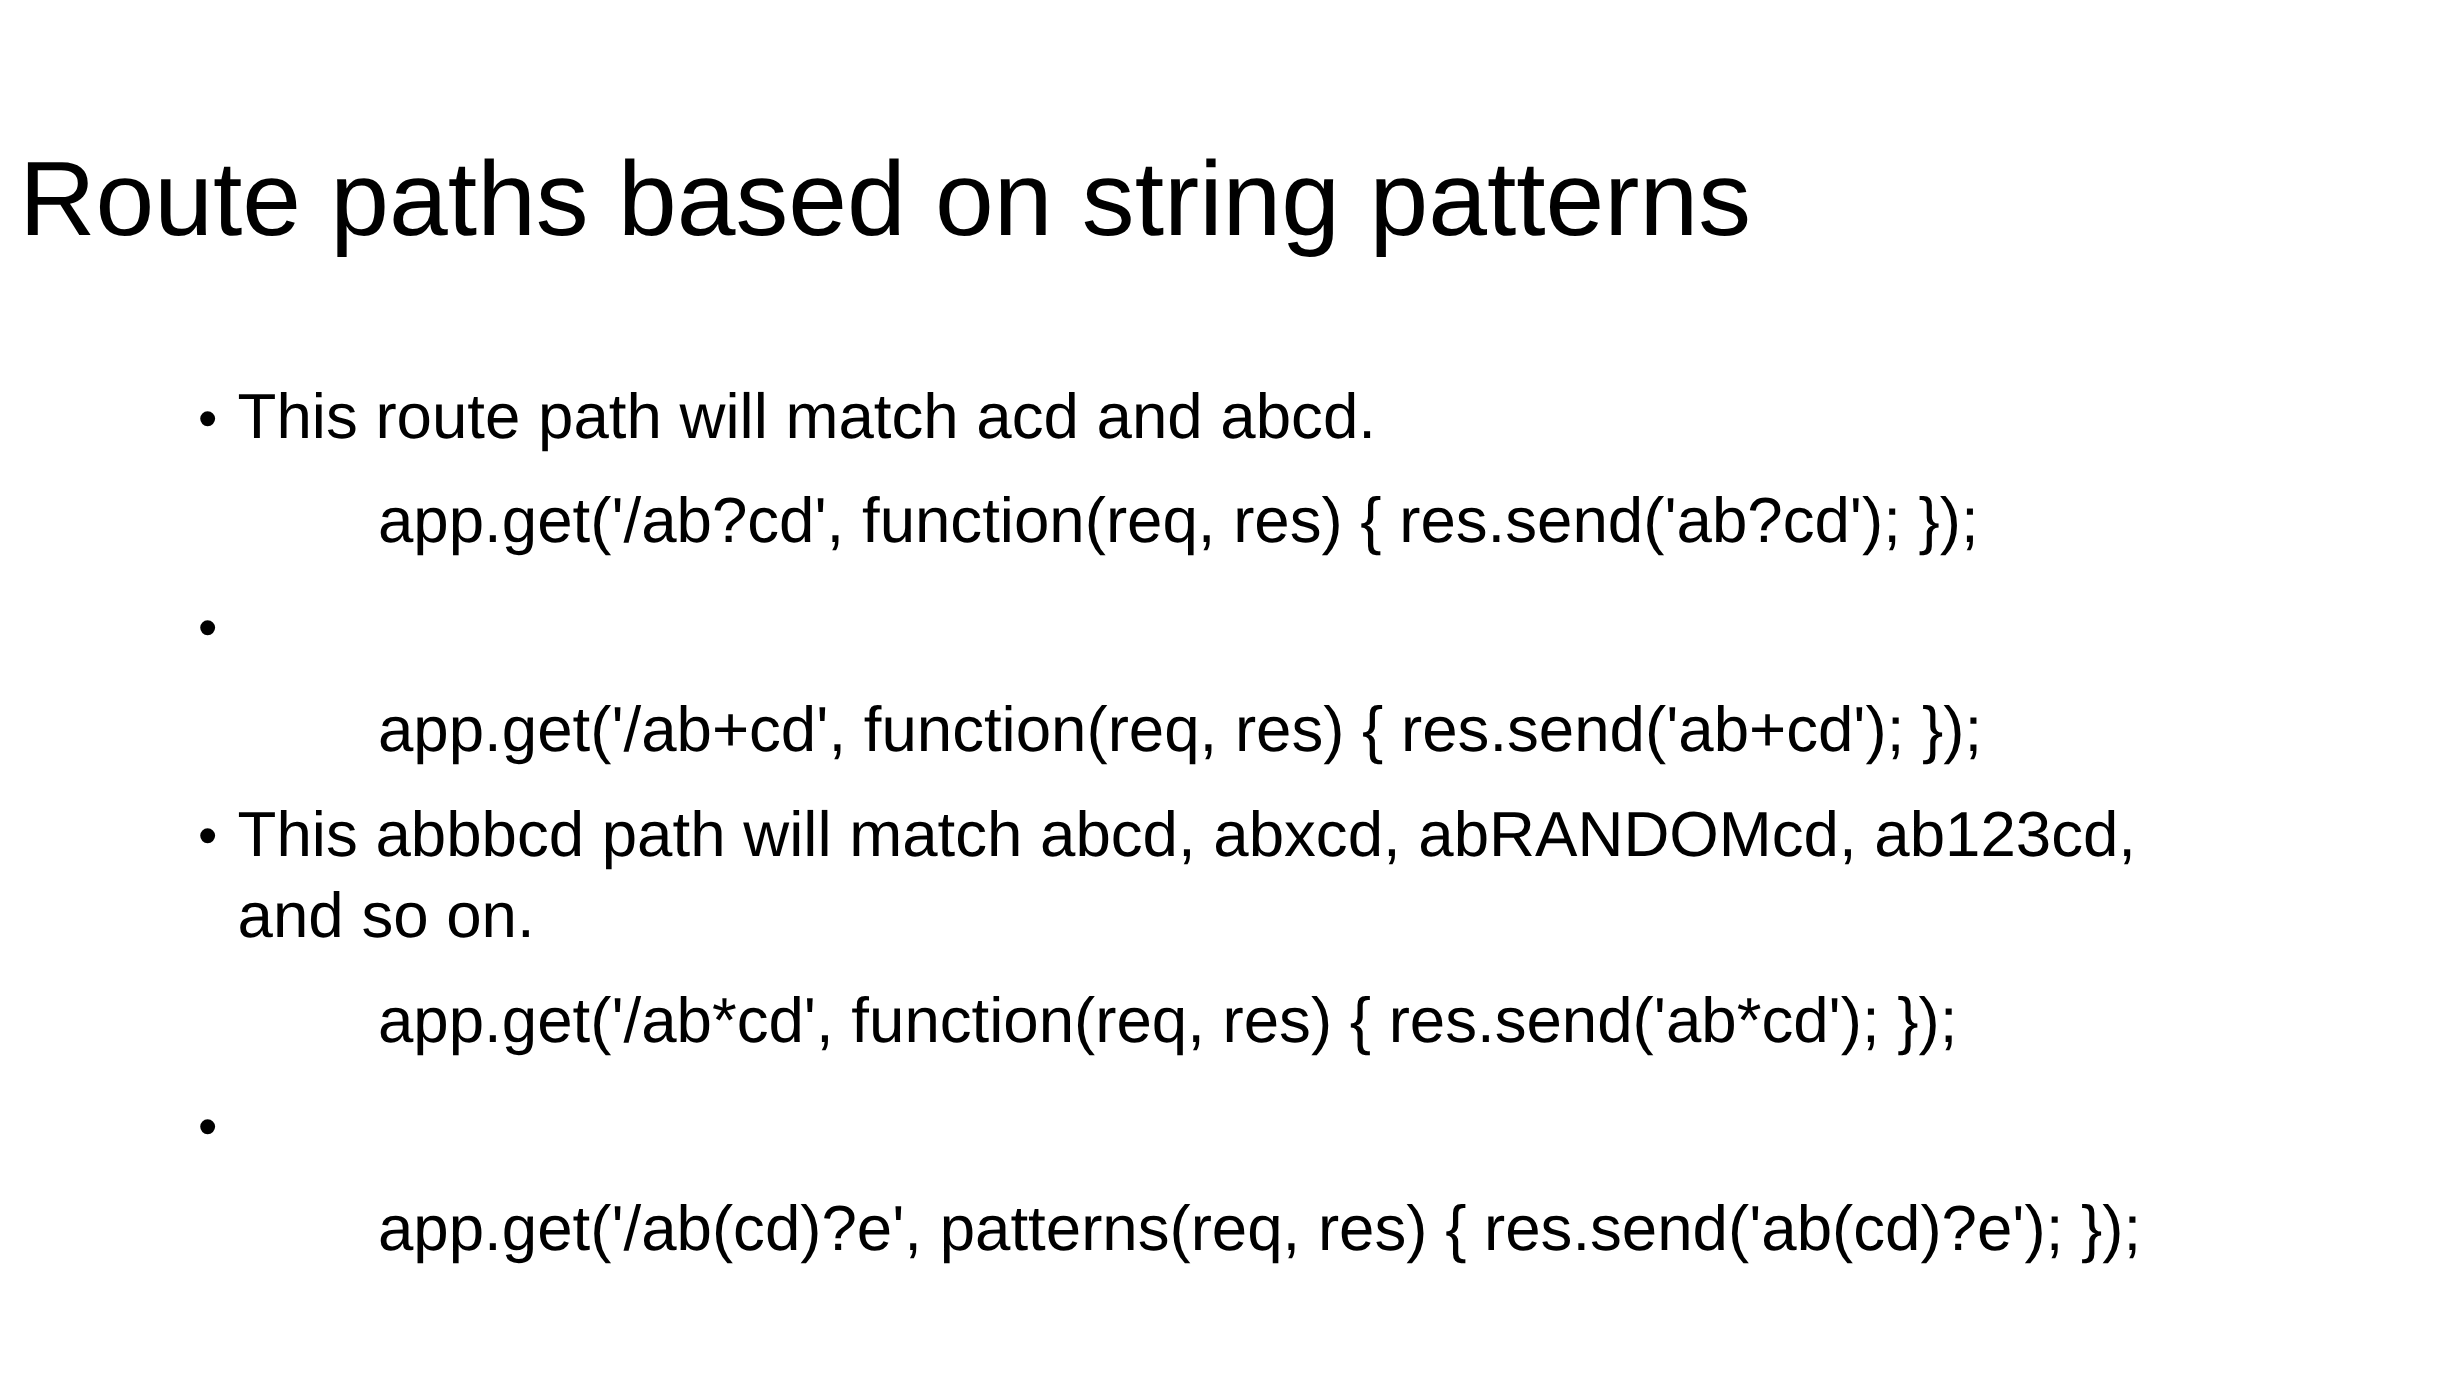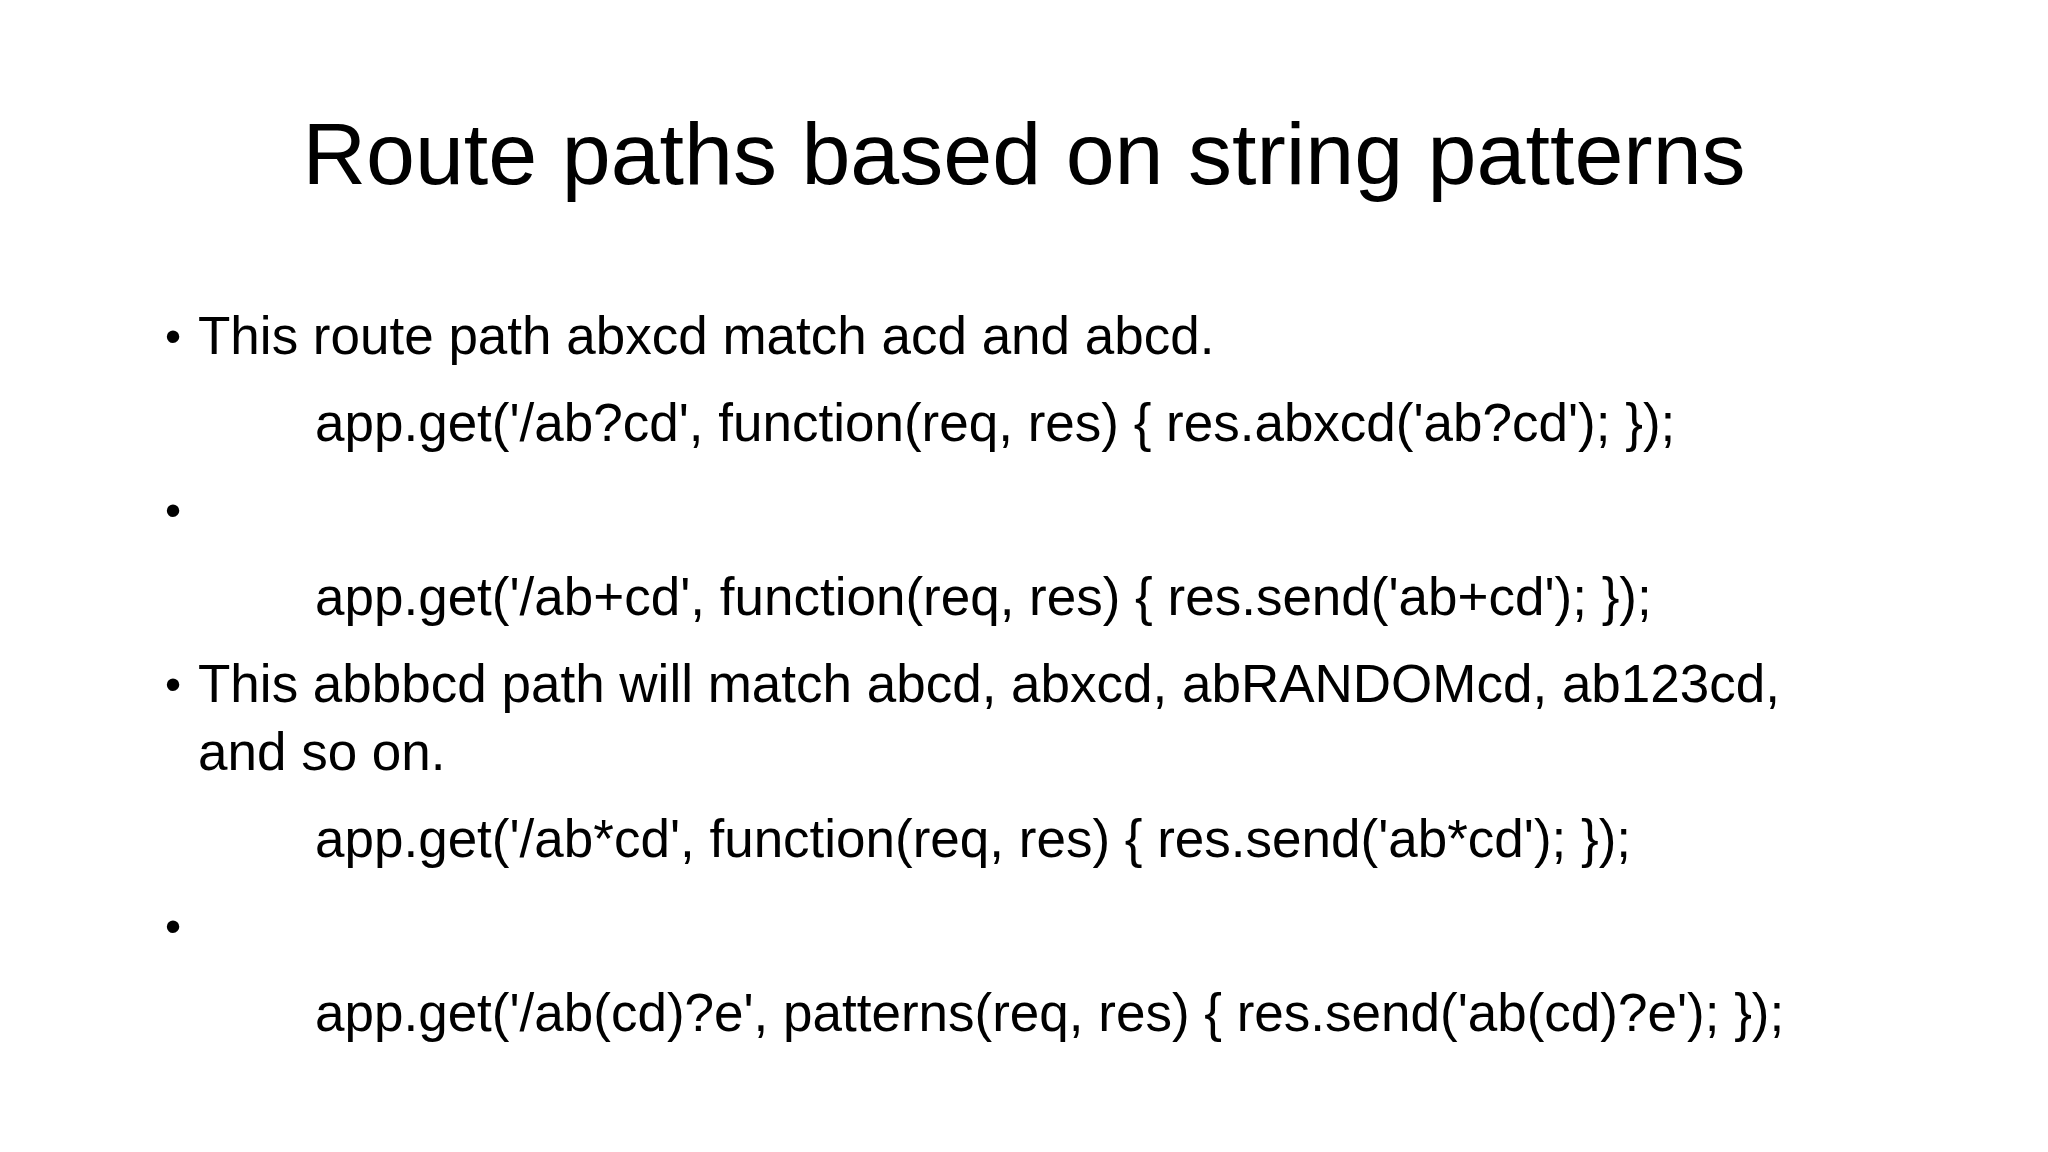--- a/index.html
+++ b/index.html
@@ -10,23 +10,23 @@
   .slide {
     position: relative;
     width: 2048px;
     height: 1152px;
     background: #ffffff;
     overflow: hidden;
     font-family: "Liberation Sans", sans-serif;
     color: #000000;
   }
   .title {
-    margin: 4px;
+    margin: 16px;
     padding-top: 95px;
-    text-align: center;
+    text-align: left;
     font-size: 88px;
     font-weight: 300;
     line-height: 1.25;
     color: #000000;
   }
   .content {
     margin: 93px 60px 0 165px;
     font-size: 53px;
     color: #000000;
   }
@@ -56,23 +56,23 @@
 
 <div class="slide">
 
   <h1 class="title">Route paths based on string patterns</h1>
 
   <div class="content">
 
     <div class="item">
       <p class="bullet-line">
         <span class="dot">•</span>
-        <span class="btext">This route path abxcd match acd and abcd.</span>
+        <span class="btext">This route path will match acd and abcd.</span>
       </p>
-      <p class="code-line">app.get('/ab?cd', function(req, res) { res.abxcd('ab?cd'); });</p>
+      <p class="code-line">app.get('/ab?cd', function(req, res) { res.send('ab?cd'); });</p>
     </div>
 
     <div class="item">
       <p class="bullet-line">
         <span class="dot">•</span>
       </p>
       <p class="code-line">app.get('/ab+cd', function(req, res) { res.send('ab+cd'); });</p>
     </div>
 
     <div class="item">

